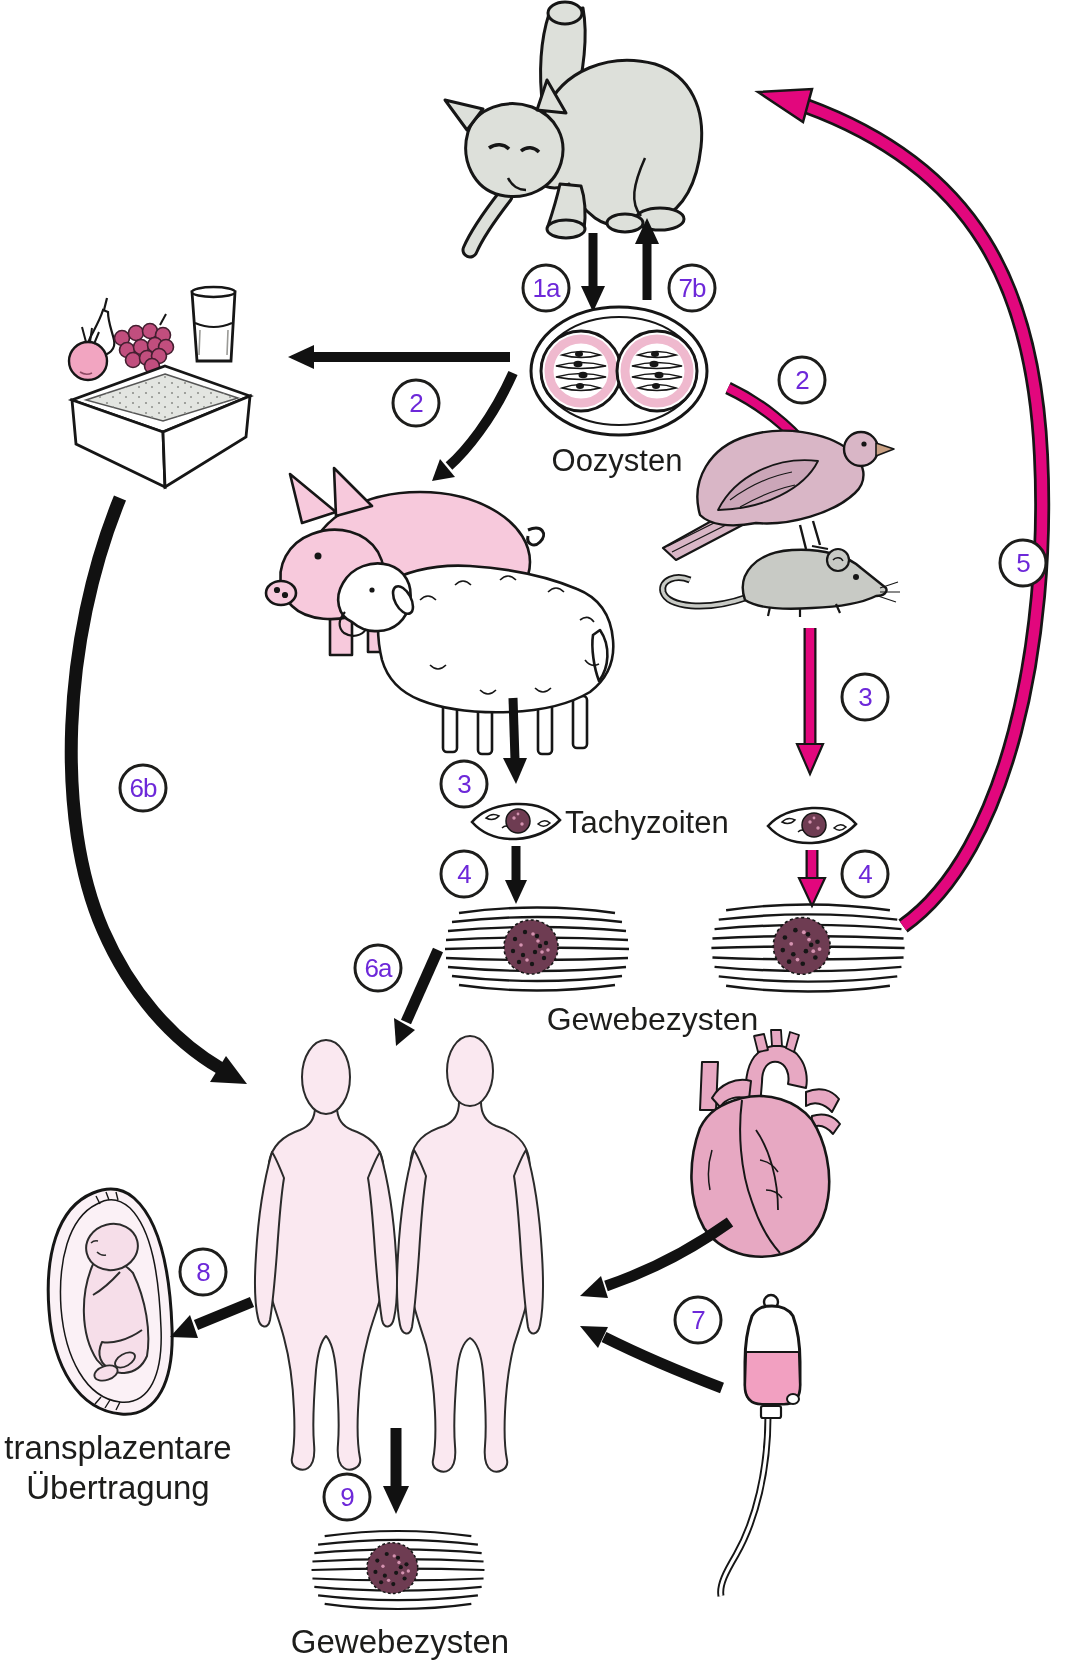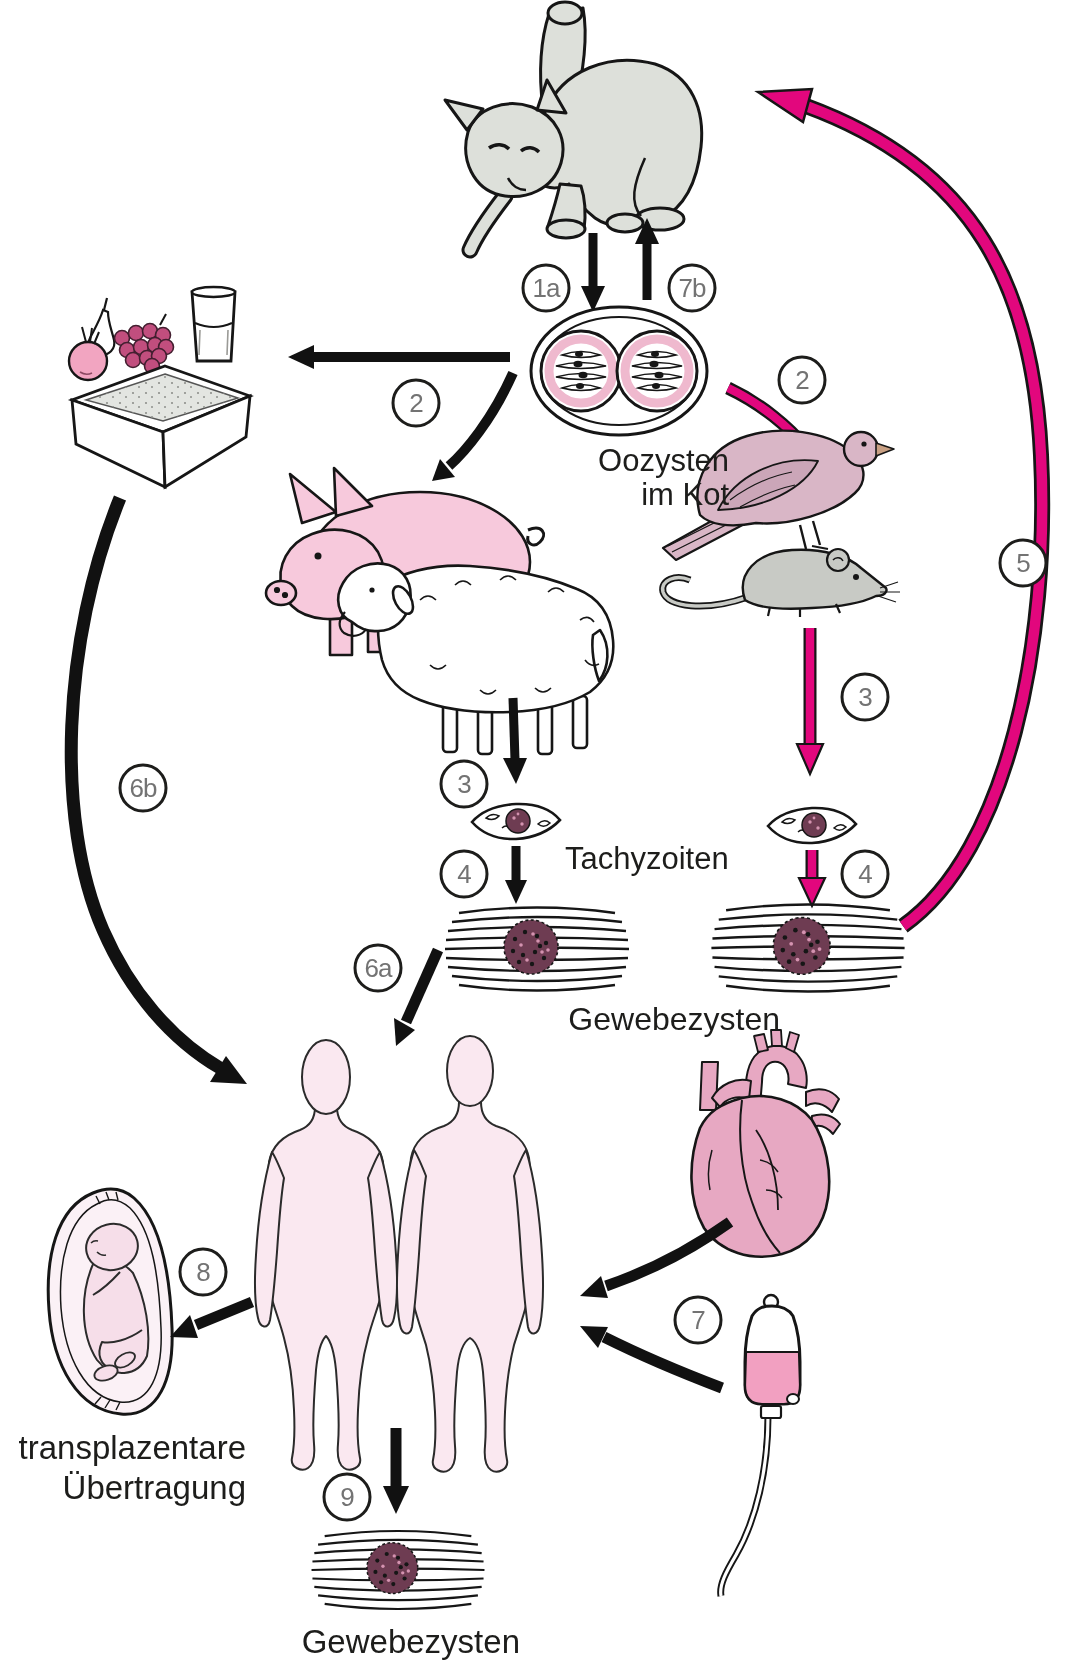--- a/index.html
+++ b/index.html
@@ -1,23 +1,23 @@
 <!DOCTYPE html>
 <html style="--accent-pink: #E2077D; --text: #1D1D1B; --cat-grey: #DDE0DA; --pig-pink: #F7C9DC; --pigeon-mauve: #D9B6C6; --pigeon-wing: #CBA6B8; --mouse-grey: #C8CAC5; --human-pink: #FAE8F0; --cyst-maroon: #6E3C52; --oocyst-ring-pink: #EFB9CE; --heart-pink: #E7A8C2; --blood-pink: #F2A0C1; --grape-magenta: #C14E7E; --apple-pink: #F2A5C1; --sand-grey: #E3E5E1; --fetus-pink: #F6DEE9;"><head>
 <meta charset="utf-8">
 <style>
   html,body{margin:0;padding:0;background:#ffffff}
   .stage{position:relative;width:1080px;height:1664px;background:#fff;
          font-family:"Liberation Sans",sans-serif;overflow:hidden}
   .stage svg{position:absolute;left:0;top:0}
-  .lbl{position:absolute;color:var(--text,#1D1D1B);text-align:right;line-height:1.1;
+  .lbl{position:absolute;color:var(--text,#1D1D1B);text-align:center;line-height:1.1;
        font-size:31px;white-space:nowrap}
   .lbl.left{text-align:left}
   .badge{position:absolute;width:49px;height:49px;box-sizing:border-box;
-         border:3px solid #1D1D1B;border-radius:50%;background:#fff;color:#737373;
+         border:3px solid #1D1D1B;border-radius:50%;background:#fff;color:#6d28d9;
          font-size:26px;display:flex;align-items:center;justify-content:center;
          transform:translate(-50%,-50%);letter-spacing:-1px}
 </style>
 </head>
 <body>
 
 <div class="stage">
 
 <svg width="1080" height="1664" viewBox="0 0 1080 1664">
   <defs>
@@ -359,23 +359,22 @@
   </g>
 
   <g>
     <path d="M396,1428 L396,1490" stroke="#111" stroke-width="11"></path>
     <polygon points="383,1486 409,1486 396,1514" fill="#111"></polygon>
   </g>
 </svg>
 
 <div class="lbl" style="left:505px;top:444px;width:224px">
   <div>Oozysten</div>
-  <div>im Kot</div>
 </div>
-<div class="lbl left" style="left:565px;top:842px">Tachyzoiten</div>
+<div class="lbl left" style="left:565px;top:806px">Tachyzoiten</div>
 <div class="lbl" style="left:525px;top:1002px;width:255px;font-size:32px">Gewebezysten</div>
 <div class="lbl" style="left:-10px;top:1428px;width:256px;font-size:33px;line-height:1.22">
   <div>transplazentare</div>
   <div>Übertragung</div>
 </div>
 <div class="lbl" style="left:280px;top:1624px;width:240px;font-size:33px">Gewebezysten</div>
 
 <div class="badge" style="left:546px;top:288px">1a</div>
 <div class="badge" style="left:692px;top:288px">7b</div>
 <div class="badge" style="left:416px;top:403px">2</div>

